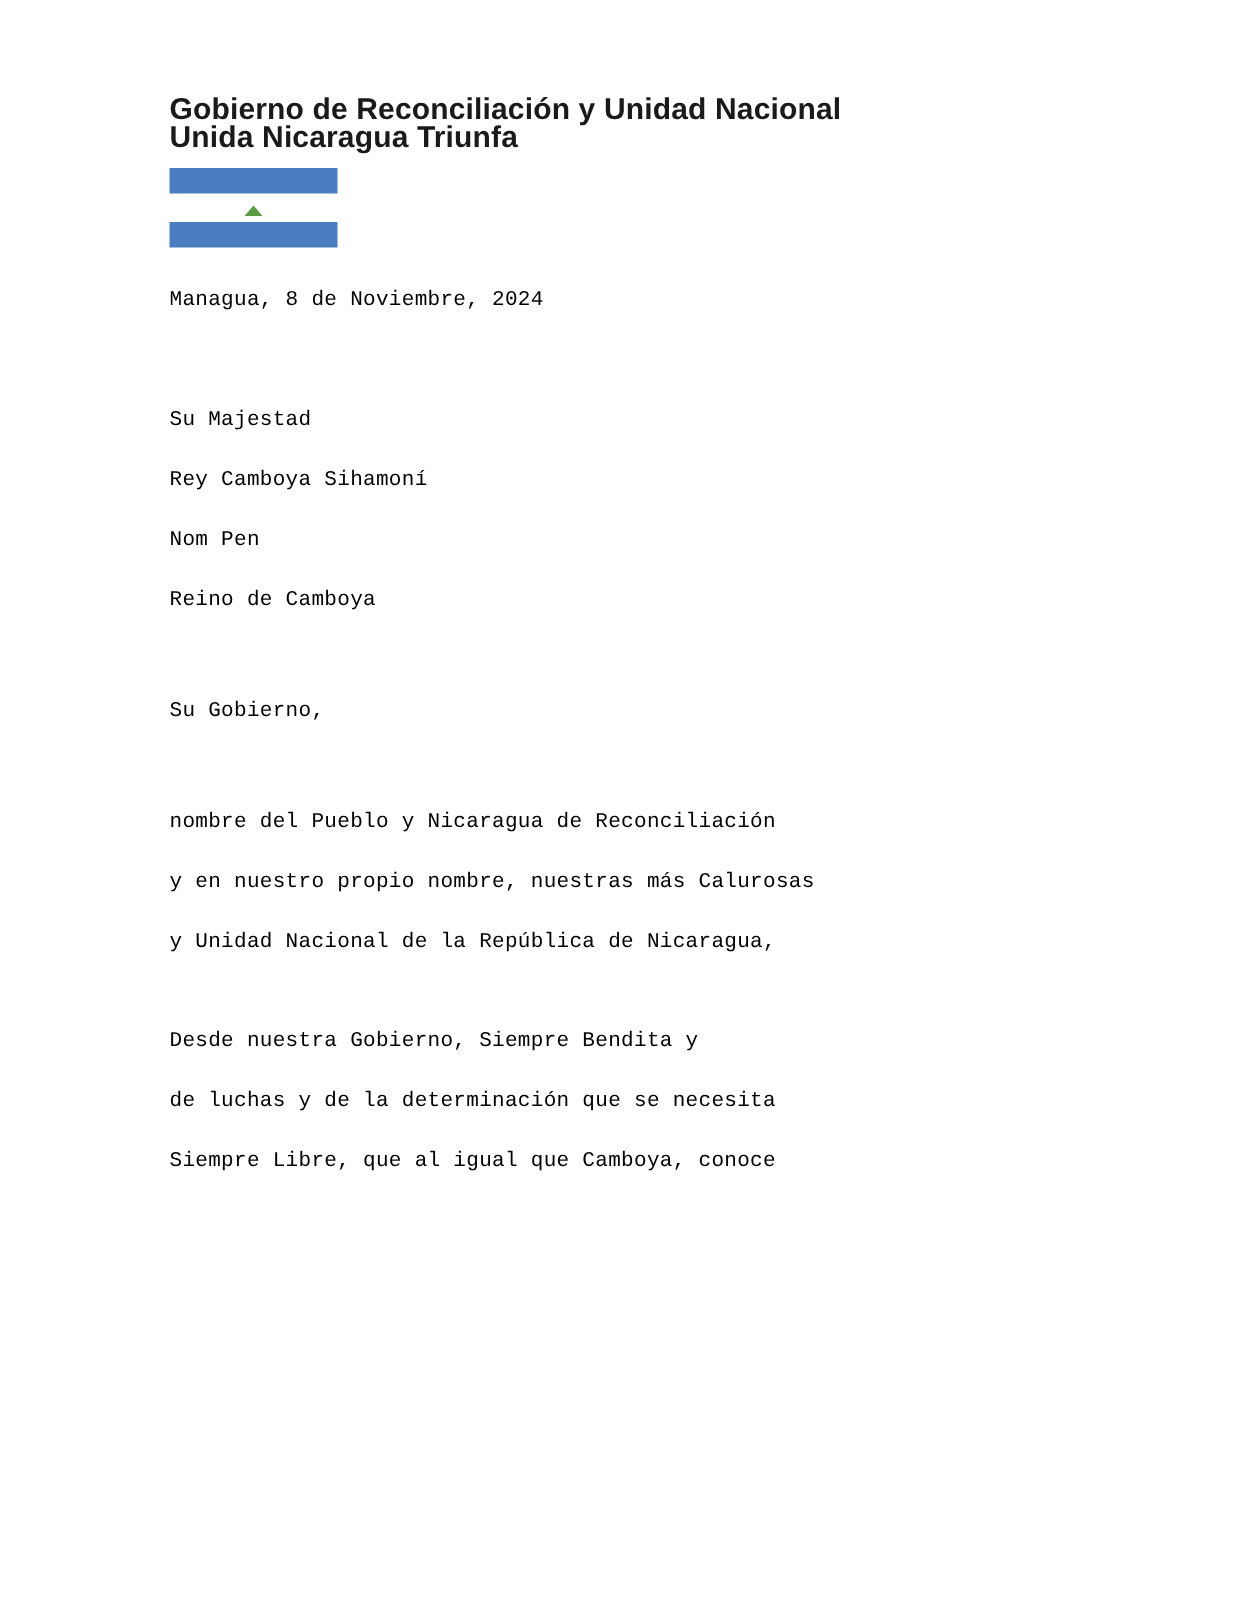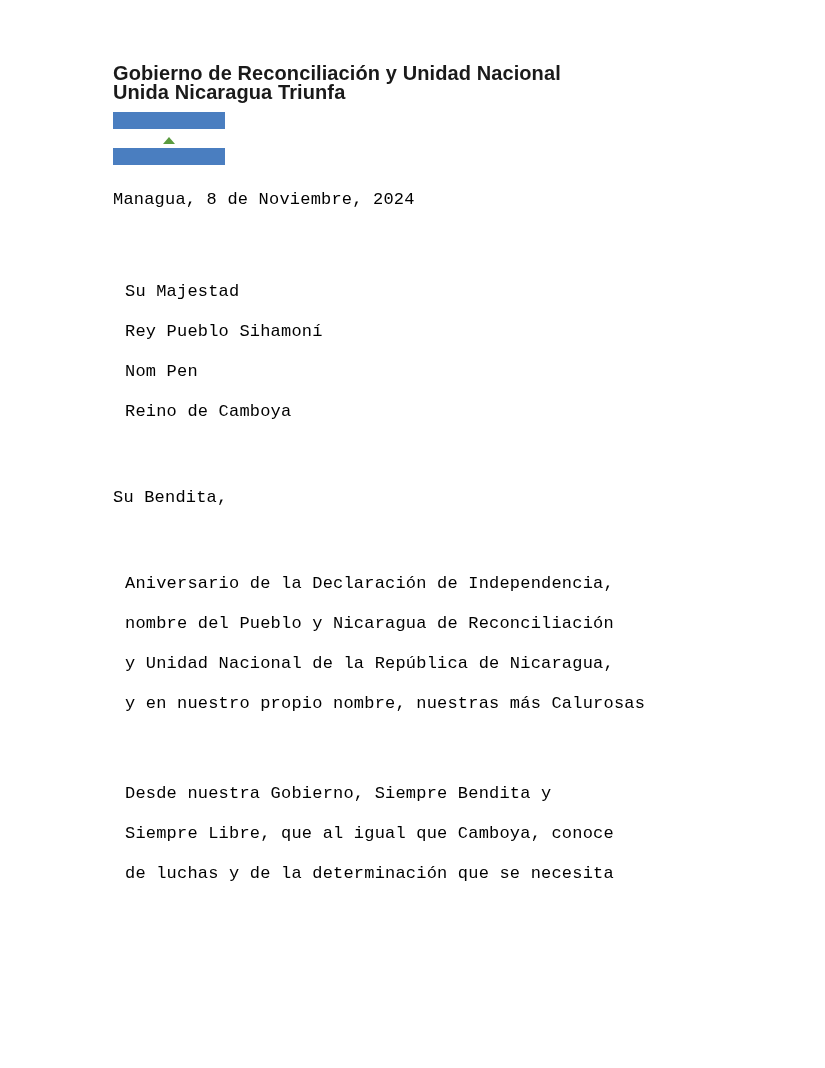--- a/index.html
+++ b/index.html
@@ -80,27 +80,27 @@
     border-left: 6px solid transparent;
     border-right: 6px solid transparent;
     border-bottom: 7px solid #5a9b3f;
   }
   .body-text {
     position: absolute;
     left: 113px;
     top: 180px;
     width: 612px;
     font-family: "Liberation Mono", monospace;
-    font-size: 17px;
+    font-size: 14px;
     line-height: 40px;
     letter-spacing: 0.2px;
     color: #000000;
   }
   .line { white-space: nowrap; }
-  .para { margin: 12px; }
+  .para { margin: 0; }
   .spacer-sm { height: 26px; }
   .spacer-md { height: 34px; }
   .spacer-lg { height: 40px; }
   .blk { display: block; }
 </style>
 </head>
 <body>
 
 <div class="page">
 
@@ -119,41 +119,40 @@
   </div>
 
   <div class="body-text">
 
     <div class="line">Managua, 8 de Noviembre, 2024</div>
 
     <div class="spacer-lg"></div>
 
     <div class="para">
       <span class="line blk">Su Majestad</span>
-      <span class="line blk">Rey Pueblo Sihamoní</span>
+      <span class="line blk">Rey Camboya Sihamoní</span>
       <span class="line blk">Nom Pen</span>
       <span class="line blk">Reino de Camboya</span>
     </div>
 
     <div class="spacer-md"></div>
 
-    <div class="line">Su Bendita,</div>
+    <div class="line">Su Gobierno,</div>
 
     <div class="spacer-md"></div>
 
     <div class="para">
-      <span class="line blk">Aniversario de la Declaración de Independencia,</span>
       <span class="line blk">nombre del Pueblo y Nicaragua de Reconciliación</span>
+      <span class="line blk">y en nuestro propio nombre, nuestras más Calurosas</span>
       <span class="line blk">y Unidad Nacional de la República de Nicaragua,</span>
-      <span class="line blk">y en nuestro propio nombre, nuestras más Calurosas</span>
     </div>
 
     <div class="spacer-sm"></div>
 
     <div class="para">
       <span class="line blk">Desde nuestra Gobierno, Siempre Bendita y</span>
+      <span class="line blk">de luchas y de la determinación que se necesita</span>
       <span class="line blk">Siempre Libre, que al igual que Camboya, conoce</span>
-      <span class="line blk">de luchas y de la determinación que se necesita</span>
     </div>
 
   </div>
 
 </div>
 
 </body></html>

